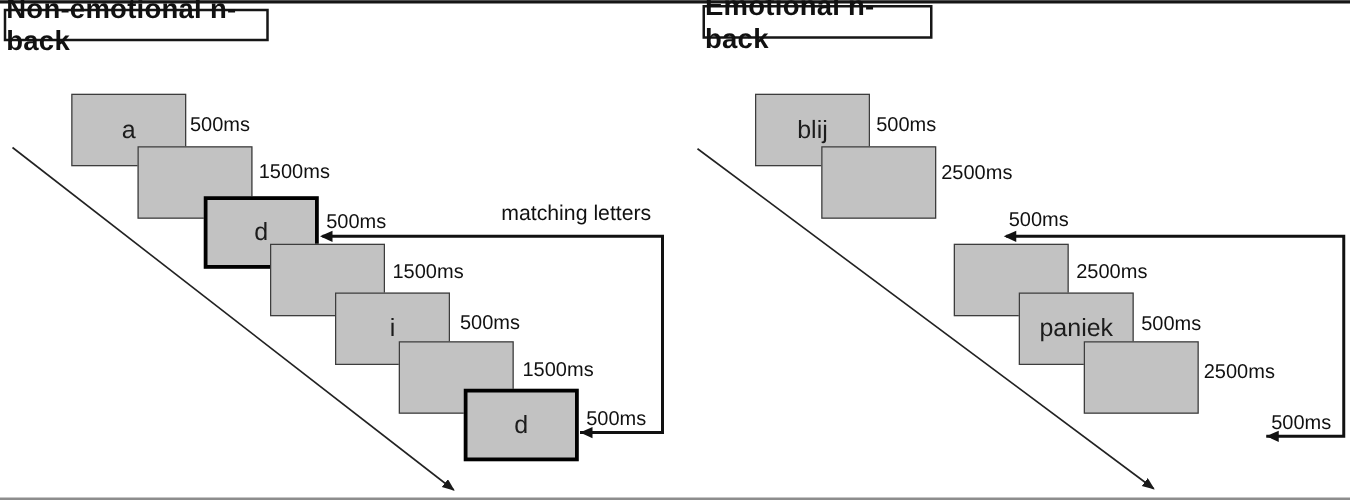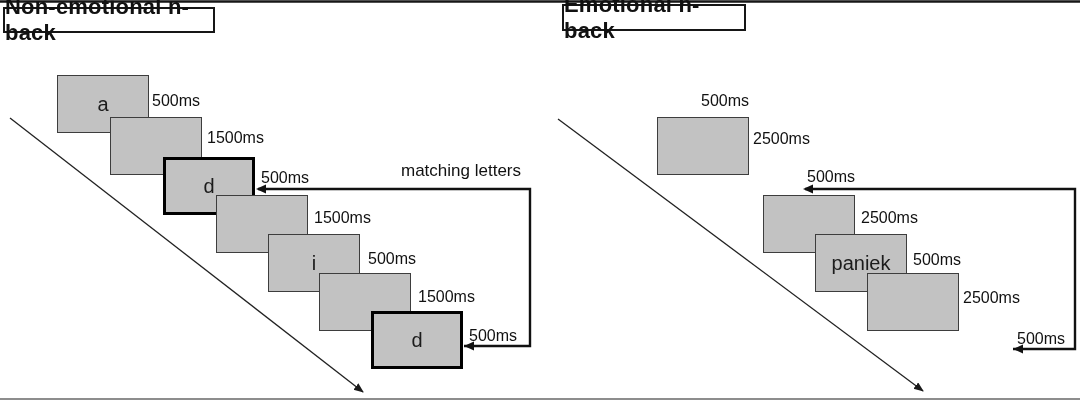--- a/index.html
+++ b/index.html
@@ -95,20 +95,23 @@
   </div>
 
   <div class="dur" style="left:152px;top:92px;">500ms</div>
   <div class="dur" style="left:207px;top:129px;">1500ms</div>
   <div class="dur" style="left:261px;top:169px;">500ms</div>
   <div class="dur" style="left:314px;top:209px;">1500ms</div>
   <div class="dur" style="left:368px;top:250px;">500ms</div>
   <div class="dur" style="left:418px;top:288px;">1500ms</div>
   <div class="dur" style="left:469px;top:327px;">500ms</div>
 
+  <div class="screen p1 b0">
+    <span class="stim">blij</span>
+  </div>
   <div class="screen p1 b1">
     <span class="stim"></span>
   </div>
   <div class="screen p1 b3">
     <span class="stim"></span>
   </div>
   <div class="screen p1 b4">
     <span class="stim">paniek</span>
   </div>
   <div class="screen p1 b5">

